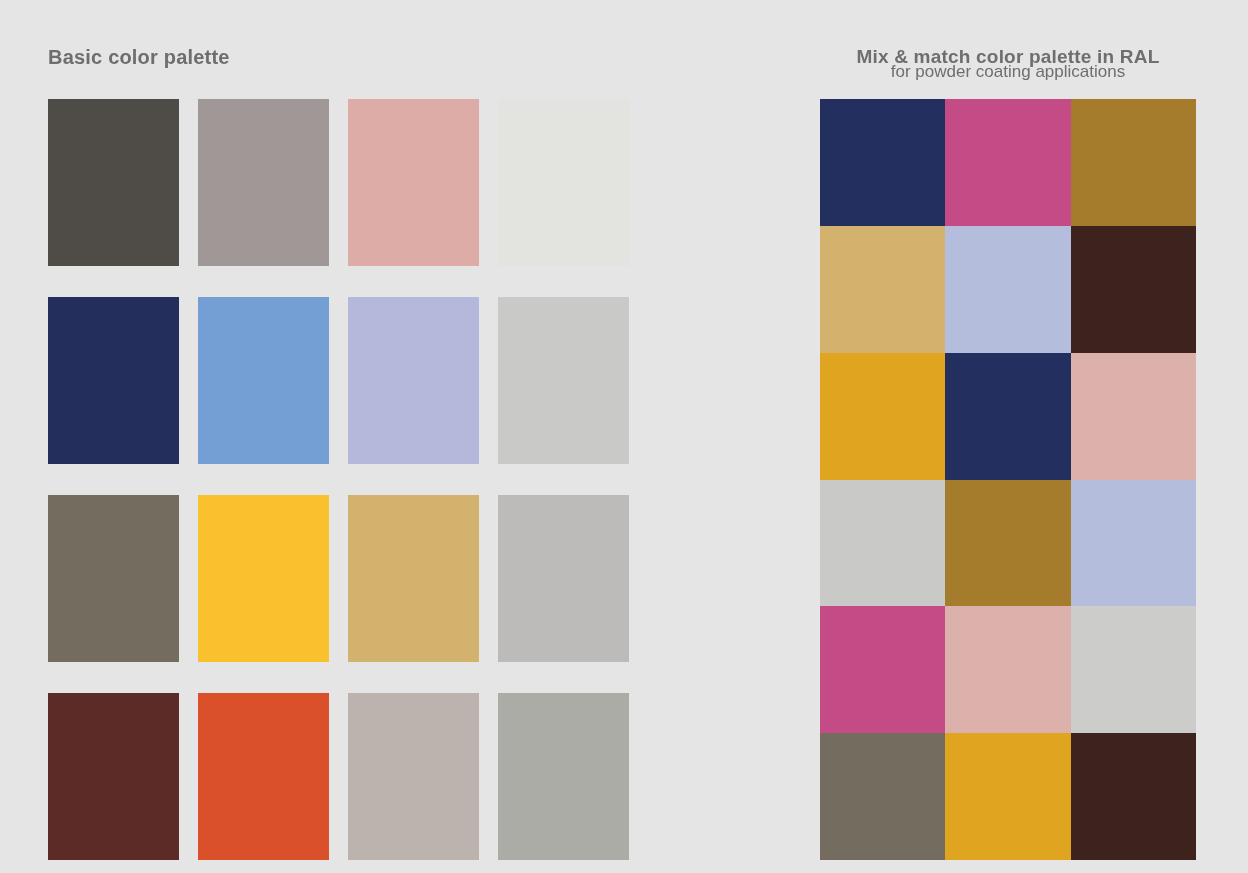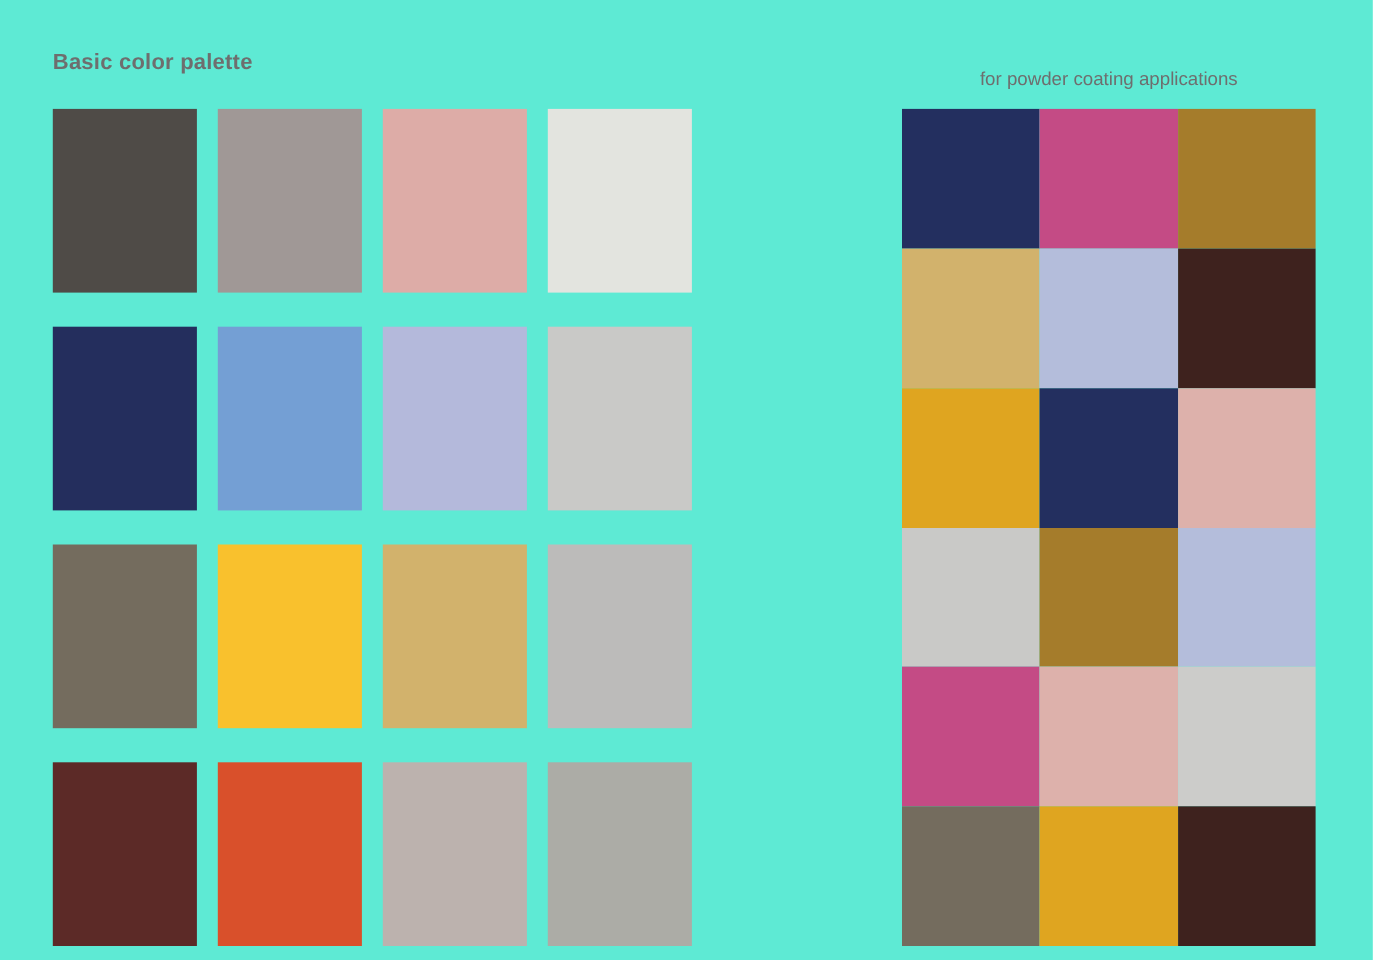--- a/index.html
+++ b/index.html
@@ -12,21 +12,21 @@
     height: 873px;
     font-family: "Liberation Sans", sans-serif;
     position: relative;
     overflow: hidden;
   }
 
   #page {
     position: relative;
     width: 1248px;
     height: 873px;
-    background: #5eead4;
+    background: #e5e5e5;
   }
 
   
   .panel-left {
     position: absolute;
     left: 48px;
     top: 0;
     width: 582px;
     height: 873px;
   }
@@ -124,20 +124,21 @@
         <div class="swatch-left" style="background: rgb(210, 178, 108);"></div>
         <div class="swatch-left" style="background: rgb(188, 187, 186);"></div>
         <div class="swatch-left" style="background: rgb(92, 42, 39);"></div>
         <div class="swatch-left" style="background: rgb(217, 80, 43);"></div>
         <div class="swatch-left" style="background: rgb(188, 178, 174);"></div>
         <div class="swatch-left" style="background: rgb(172, 172, 166);"></div>
       </div>
   </section>
 
   <section class="panel-right">
+    <h1 class="title-right">Mix &amp; match color palette in RAL</h1>
     <div class="subtitle-right">for powder coating applications</div>
     <div class="grid-right" id="grid-right">
         <div class="swatch-right" style="background: rgb(35, 47, 95);"></div>
         <div class="swatch-right" style="background: rgb(196, 75, 133);"></div>
         <div class="swatch-right" style="background: rgb(165, 124, 43);"></div>
         <div class="swatch-right" style="background: rgb(210, 178, 108);"></div>
         <div class="swatch-right" style="background: rgb(180, 189, 219);"></div>
         <div class="swatch-right" style="background: rgb(62, 34, 30);"></div>
         <div class="swatch-right" style="background: rgb(223, 165, 32);"></div>
         <div class="swatch-right" style="background: rgb(35, 47, 95);"></div>

